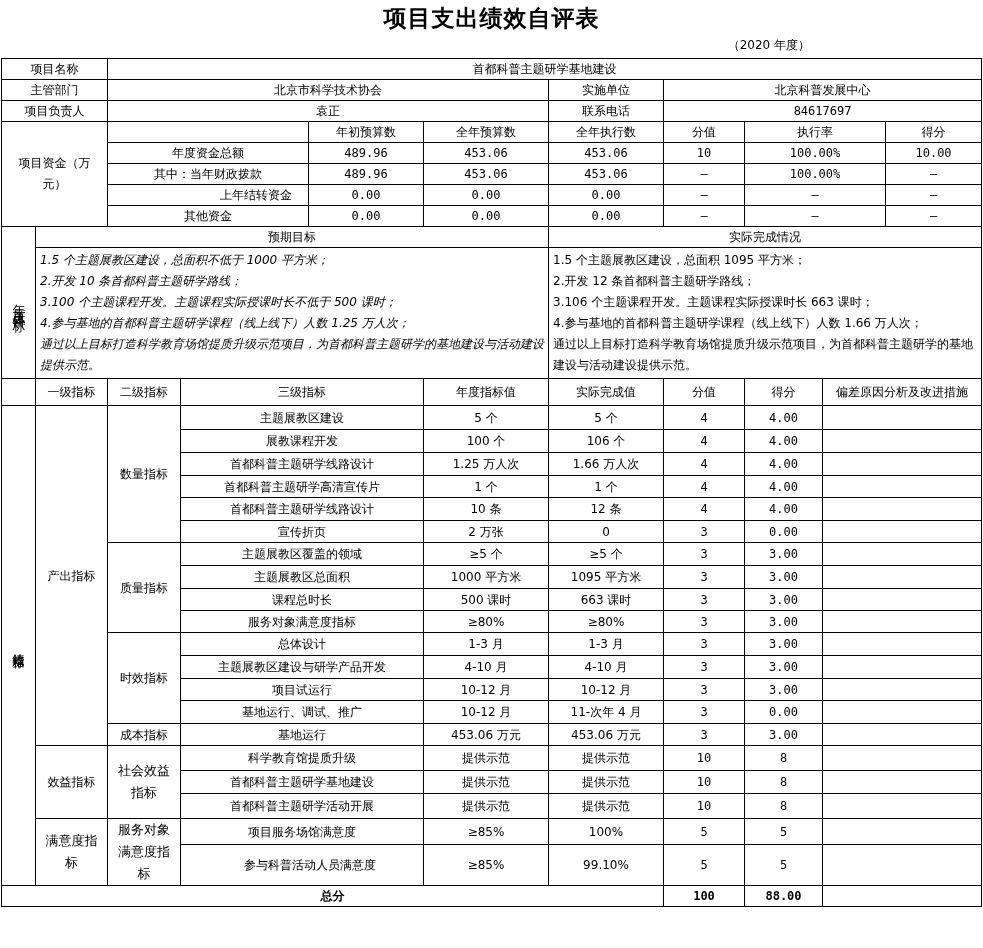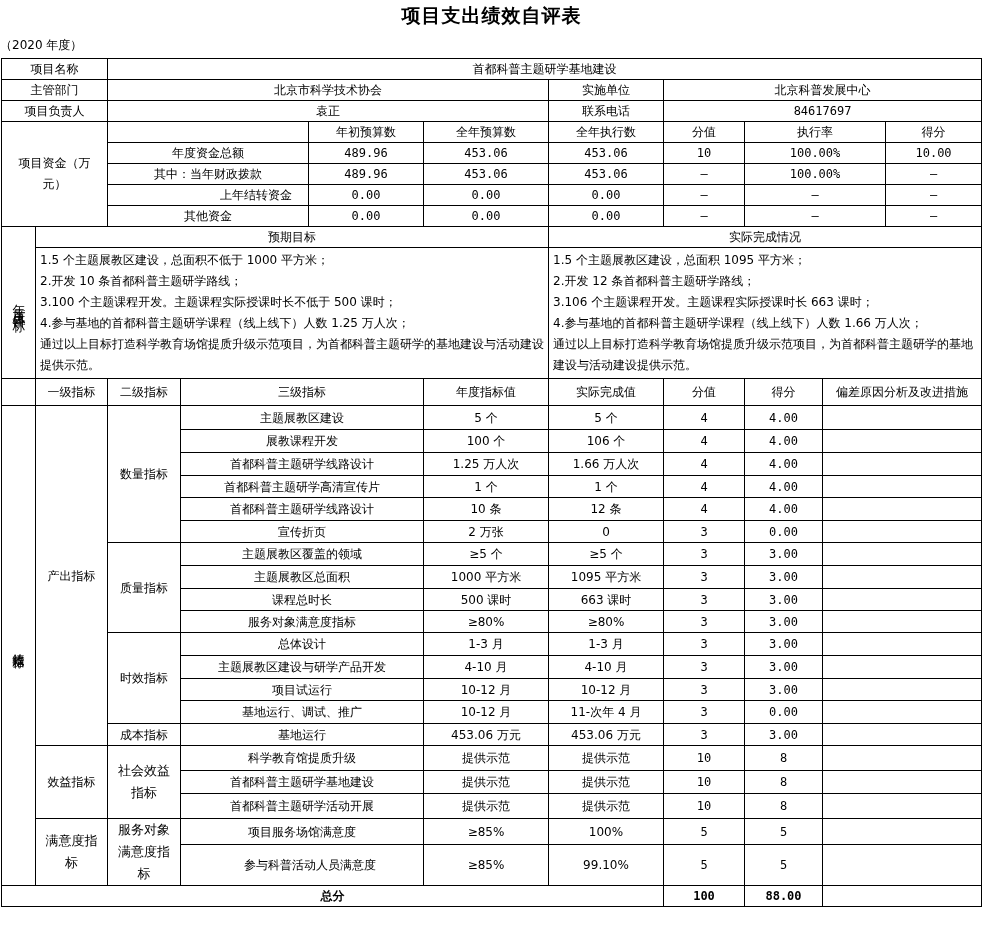--- a/index.html
+++ b/index.html
@@ -1,18 +1,18 @@
 <!DOCTYPE html>
 <html><head>
 <meta charset="utf-8">
 <style>
   html, body { margin: 0; padding: 0; background: #ffffff; }
   body { width: 983px; height: 948px; position: relative; font-family: "DejaVu Sans", "Liberation Sans", sans-serif; color: #000; overflow: hidden; }
-  .title { position: absolute; left: 0; top: 3px; width: 983px; text-align: center; font-size: 19px; font-weight: bold; letter-spacing: 1px; font-family: "DejaVu Sans", sans-serif; }
-  .subtitle { position: absolute; left: 0; top: 37px; width: 810px; text-align: left; font-size: 12px; font-family: "DejaVu Sans", sans-serif; }
+  .title { position: absolute; left: 0; top: 3px; width: 983px; text-align: center; font-size: 23px; font-weight: bold; letter-spacing: 1px; font-family: "DejaVu Sans", sans-serif; }
+  .subtitle { position: absolute; left: 0; top: 37px; width: 810px; text-align: right; font-size: 12px; font-family: "DejaVu Sans", sans-serif; }
   table { position: absolute; left: 1px; top: 58px; border-collapse: collapse; table-layout: fixed; width: 980px; font-size: 12px; }
   td { border: 1px solid #000; text-align: center; vertical-align: middle; padding: 0 2px; line-height: 16px; overflow: hidden; white-space: nowrap; font-family: "DejaVu Sans", sans-serif; }
   td.wrap { white-space: normal; }
   td.vert { writing-mode: vertical-rl; text-orientation: upright; letter-spacing: 3px; padding: 0; line-height: 34px; }
   td.vert-stack { white-space: normal; line-height: 22px; padding: 0 8px; font-size: 13px; }
   .goals { text-align: left; vertical-align: top; padding: 2px 4px; white-space: normal; line-height: 21px; font-size: 12px; }
   .goals div { margin: 0; }
   .bold { font-weight: bold; }
   .num { font-family: "DejaVu Sans Mono", "Liberation Mono", monospace; font-size: 12px; }
   tr.h21 td { height: 20px; }
@@ -107,21 +107,21 @@
     <td colspan="2" class="num">—</td>
     <td class="num">—</td>
   </tr>
 
   <tr class="h21">
     <td rowspan="2" class="vert" style="font-size:13px;">年度总体目标</td>
     <td colspan="5">预期目标</td>
     <td colspan="5">实际完成情况</td>
   </tr>
   <tr>
-    <td colspan="5" class="goals" style="height:122px;">
+    <td colspan="5" class="goals" style="height:122px;font-style:italic;">
       <div>1.5 个主题展教区建设，总面积不低于 1000 平方米；</div>
       <div>2.开发 10 条首都科普主题研学路线；</div>
       <div>3.100 个主题课程开发。主题课程实际授课时长不低于 500 课时；</div>
       <div>4.参与基地的首都科普主题研学课程（线上线下）人数 1.25 万人次；</div>
       <div>通过以上目标打造科学教育场馆提质升级示范项目，为首都科普主题研学的基地建设与活动建设提供示范。</div>
     </td>
     <td colspan="5" class="goals">
       <div>1.5 个主题展教区建设，总面积 1095 平方米；</div>
       <div>2.开发 12 条首都科普主题研学路线；</div>
       <div>3.106 个主题课程开发。主题课程实际授课时长 663 课时；</div>

